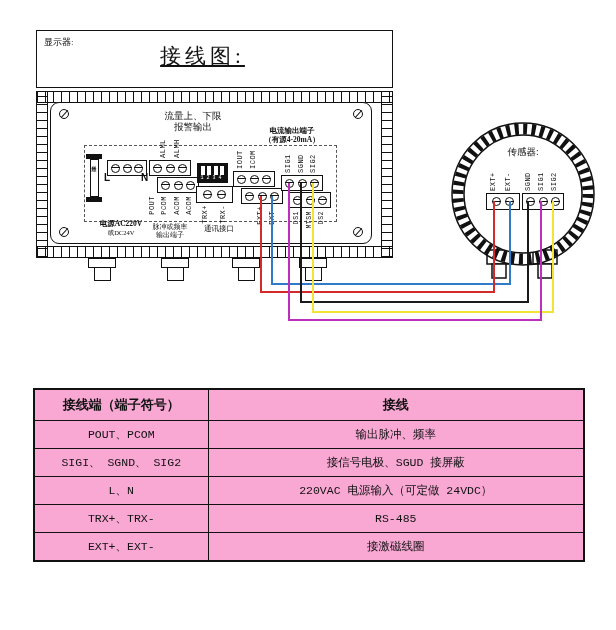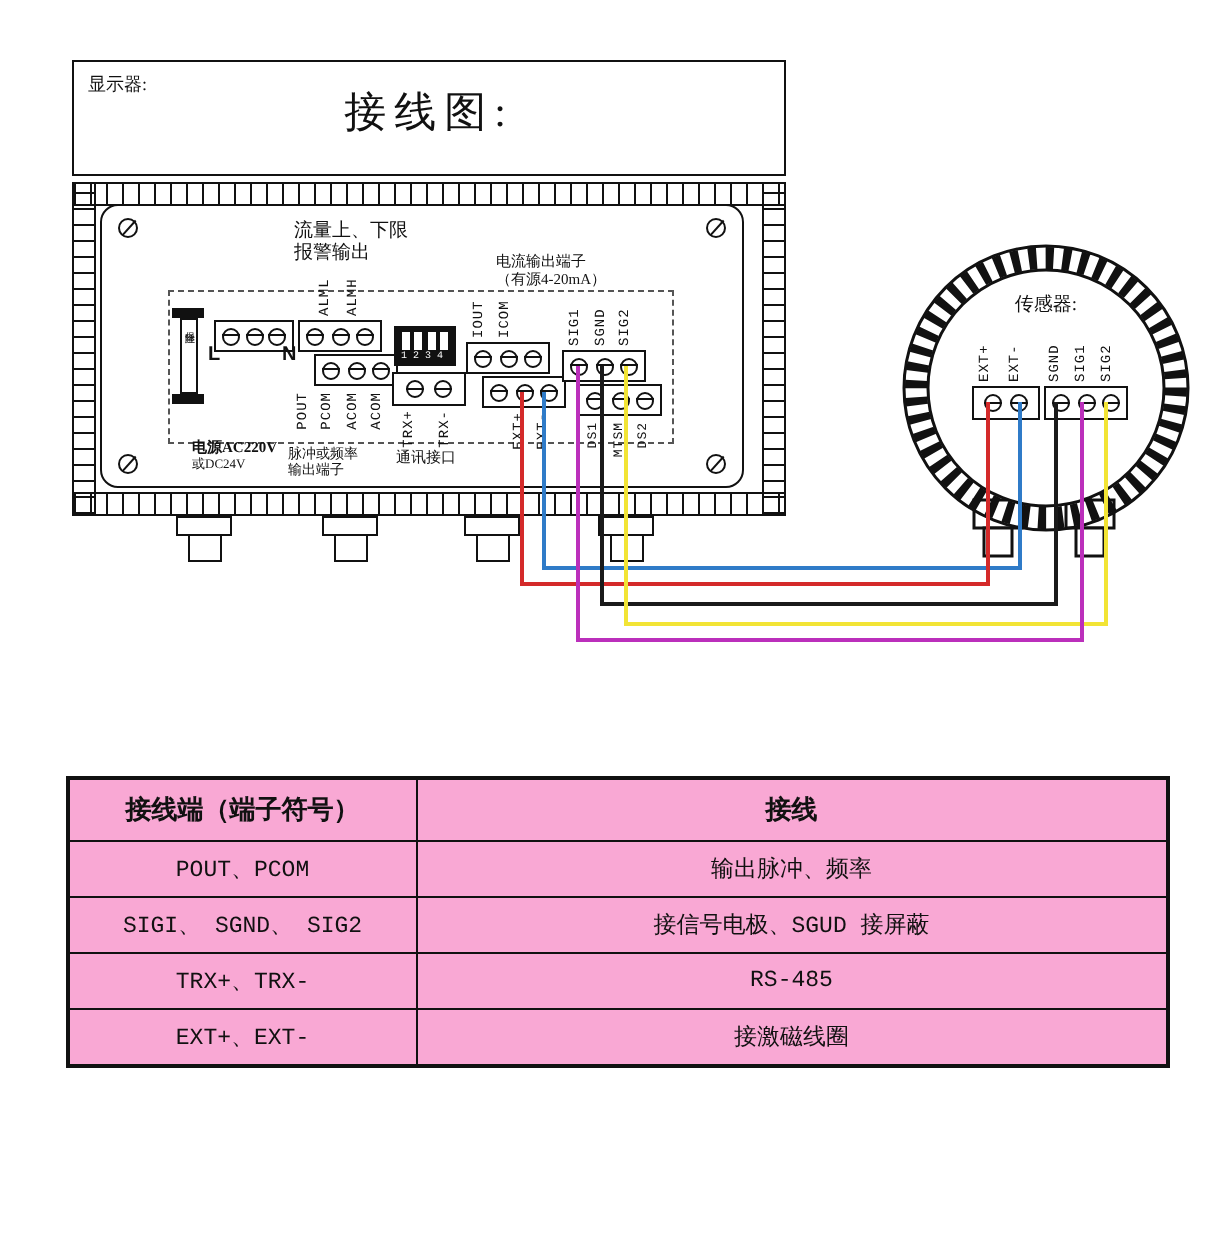--- a/index.html
+++ b/index.html
@@ -3,34 +3,34 @@
 <meta charset="utf-8">
 <style>
   html,body{margin:0;padding:0;background:#fff;}
   body{width:616px;height:630px;font-family:"Liberation Serif",serif;color:#111;}
   .canvas{position:relative;width:616px;height:630px;background:#fff;overflow:hidden;}
   .abs{position:absolute;box-sizing:border-box;}
   svg.layer{position:absolute;left:0;top:0;pointer-events:none;}
   
   .titlebox{left:36px;top:30px;width:357px;height:58px;border:1px solid #111;background:#fff;}
   .disp-label{left:44px;top:36px;font-size:9px;}
-  .main-title{left:36px;top:42px;width:357px;text-align:center;font-size:21px;letter-spacing:4px;}
+  .main-title{left:24px;top:42px;width:357px;text-align:center;font-size:21px;letter-spacing:4px;text-decoration:underline;}
   
   .frame{left:36px;top:91px;width:357px;height:167px;border:1px solid #111;background:#fff;}
   .fs{position:absolute;box-sizing:border-box;}
   .fs.t{left:0;right:0;top:0;height:11px;border-bottom:1px solid #111;background:repeating-linear-gradient(90deg,#111 0 1.2px,transparent 1.2px 8px);}
   .fs.b{left:0;right:0;bottom:0;height:11px;border-top:1px solid #111;background:repeating-linear-gradient(90deg,#111 0 1.2px,transparent 1.2px 8px);}
   .fs.l{top:0;bottom:0;left:0;width:11px;border-right:1px solid #111;background:repeating-linear-gradient(0deg,#111 0 1.2px,transparent 1.2px 8px);}
   .fs.r{top:0;bottom:0;right:0;width:11px;border-left:1px solid #111;background:repeating-linear-gradient(0deg,#111 0 1.2px,transparent 1.2px 8px);}
   .panel{left:50px;top:102px;width:322px;height:142px;border:1.5px solid #111;border-radius:9px;background:#fff;}
   .screw{position:absolute;width:10px;height:10px;border:1.2px solid #111;border-radius:50%;box-sizing:border-box;}
   .screw::after{content:"";position:absolute;left:50%;top:-1px;bottom:-1px;width:1.1px;background:#111;transform:rotate(42deg);}
   .dashedbox{left:84px;top:145px;width:253px;height:77px;border:1px dashed #555;}
   
-  .cap{position:absolute;line-height:1.15;}
+  .cap{position:absolute;text-align:center;line-height:1.15;}
   
   .blk{position:absolute;border:1.6px solid #111;background:#fff;display:flex;align-items:center;justify-content:space-evenly;box-sizing:border-box;}
   .term{width:9px;height:9px;border:1.1px solid #111;border-radius:50%;background:#fff;position:relative;box-sizing:border-box;}
   .term::after{content:"";position:absolute;left:-1px;right:-1px;top:50%;margin-top:-0.6px;border-top:1.1px solid #111;}
   .vlab{position:absolute;writing-mode:vertical-rl;transform:rotate(180deg);font-family:"Liberation Mono",monospace;font-size:7px;line-height:9px;letter-spacing:0.5px;white-space:nowrap;}
   .lnlab{position:absolute;font-family:"Liberation Sans",sans-serif;font-weight:bold;font-size:10px;}
   
   .fusebar{position:absolute;background:#111;}
   .fusemid{position:absolute;border:1.5px solid #111;background:#fff;box-sizing:border-box;}
   .fusetext{position:absolute;writing-mode:vertical-rl;font-size:5px;line-height:6px;font-family:"Liberation Sans",sans-serif;}
@@ -92,21 +92,21 @@
     <div class="screw" style="left:8px;top:6px;"></div>
     <div class="screw" style="right:8px;top:6px;"></div>
     <div class="screw" style="left:8px;bottom:6px;"></div>
     <div class="screw" style="right:8px;bottom:6px;"></div>
   </div>
 
   <div class="cap" style="left:147px;top:111px;width:92px;font-size:9.5px;">
     <div>流量上、下限</div>
     <div>报警输出</div>
   </div>
-  <div class="cap" style="left:248px;top:127px;width:88px;font-size:7.5px;">
+  <div class="cap" style="left:248px;top:127px;width:88px;font-size:7.5px;font-weight:bold;">
     <div>电流输出端子</div>
     <div>（有源4-20mA）</div>
   </div>
 
   <div class="abs dashedbox"></div>
 
   <div class="fusebar" style="left:86px;top:154px;width:16px;height:5px;"></div>
   <div class="fusemid" style="left:90px;top:159px;width:9px;height:38px;"></div>
   <div class="fusetext" style="left:91px;top:162px;">保险丝</div>
   <div class="fusebar" style="left:86px;top:197px;width:16px;height:5px;"></div>
@@ -238,20 +238,24 @@
     </tr>
     <tr>
       <td>POUT、PCOM</td>
       <td>输出脉冲、频率</td>
     </tr>
     <tr>
       <td>SIGI、 SGND、 SIG2</td>
       <td>接信号电极、SGUD 接屏蔽</td>
     </tr>
     <tr>
+      <td>L、N</td>
+      <td>220VAC 电源输入（可定做 24VDC）</td>
+    </tr>
+    <tr>
       <td>TRX+、TRX-</td>
       <td>RS-485</td>
     </tr>
     <tr>
       <td>EXT+、EXT-</td>
       <td>接激磁线圈</td>
     </tr>
   </tbody>
     </table>
 

